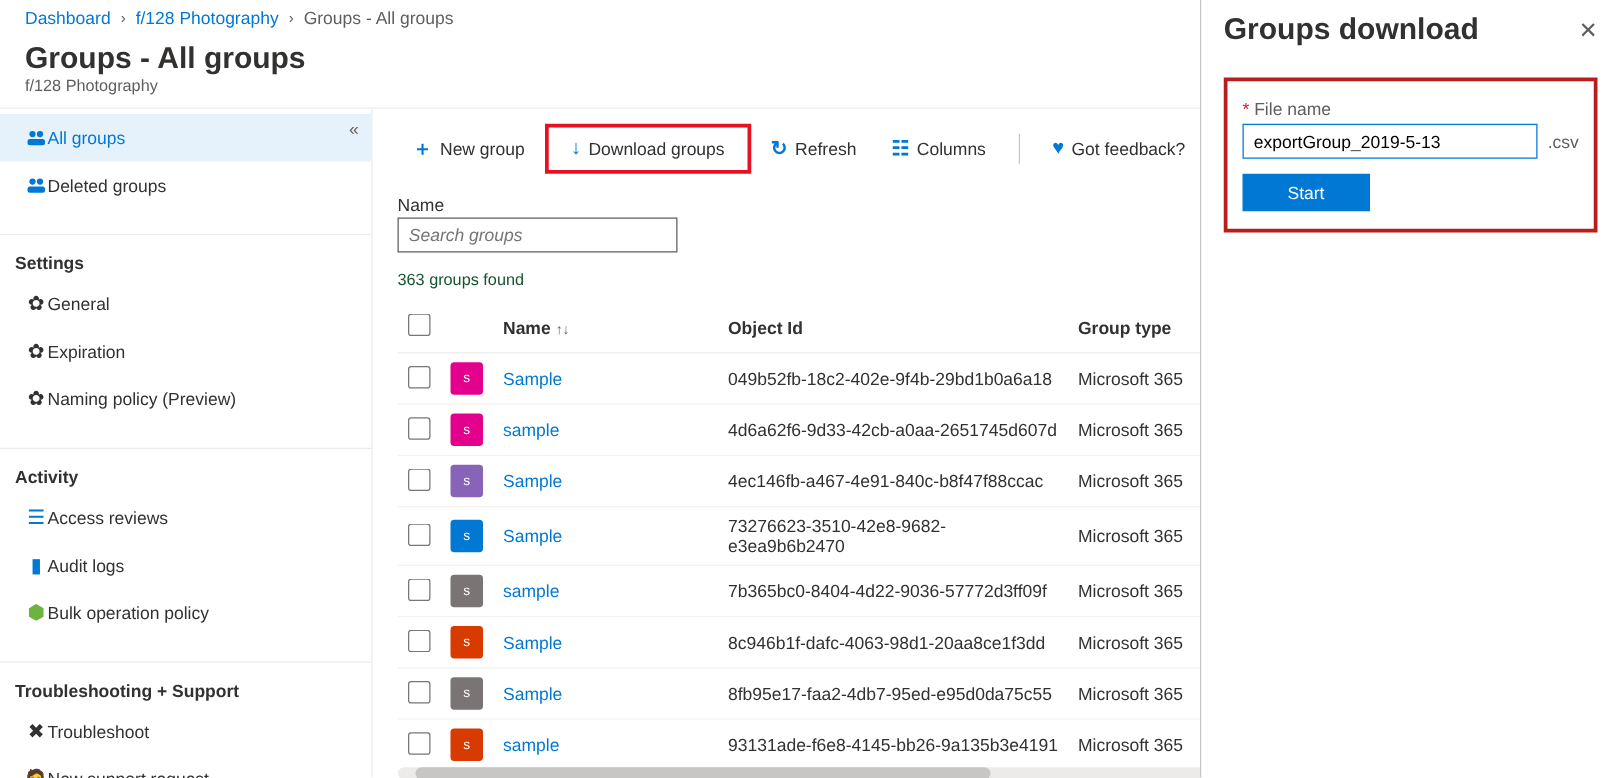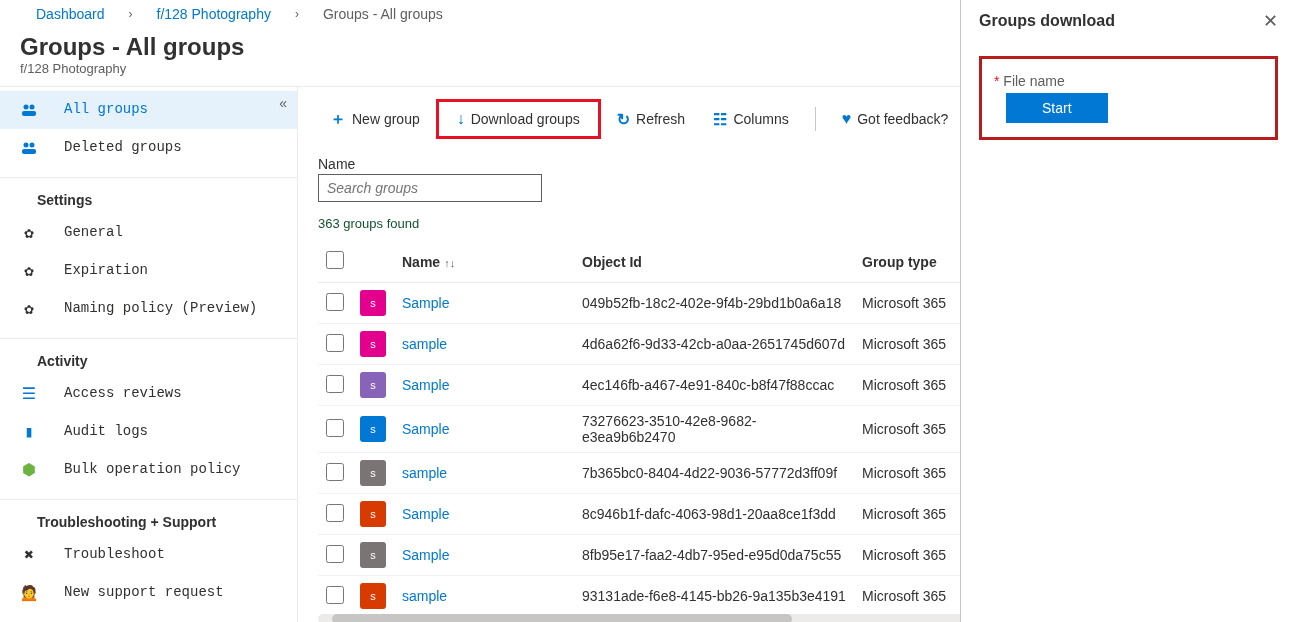--- a/index.html
+++ b/index.html
@@ -1,39 +1,39 @@
 <!DOCTYPE html>
 <html><head>
 <meta charset="utf-8">
 <style>
 * { box-sizing: border-box; margin: 0; padding: 0; }
 body { font-family: "Segoe UI", Arial, sans-serif; font-size: 14px; color: #323130; background: #fff; width: 1296px; height: 622px; overflow: hidden; }
 
 
-.breadcrumb { padding: 6px 36px; font-size: 14px; display: flex; align-items: center; gap: 24px; border-bottom: 1px solid transparent; }
+.breadcrumb { padding: 6px 20px; font-size: 14px; display: flex; align-items: center; gap: 8px; border-bottom: 1px solid transparent; }
 .breadcrumb a { color: #0078d4; text-decoration: none; }
 .breadcrumb .sep { color: #605e5c; font-size: 12px; }
 .breadcrumb .current { color: #605e5c; }
 
 
 .page-header { padding: 4px 20px 10px; }
 .page-header h1 { font-size: 24px; font-weight: 600; }
 .page-header .sub { font-size: 13px; color: #605e5c; }
 
 
 .layout { display: flex; height: calc(100% - 82px); border-top: 1px solid #edebe9; }
 
 
 .sidebar { width: 298px; border-right: 1px solid #edebe9; padding-top: 4px; position: relative; overflow-y: auto; }
 .collapse-btn { position: absolute; top: 8px; right: 10px; font-size: 14px; color: #605e5c; cursor: pointer; }
-.nav-item { display: flex; gap: 26px; padding: 10px 20px; cursor: pointer; font-family: Liberation Mono, monospace; }
+.nav-item { display: flex; align-items: center; gap: 0; padding: 10px 20px; cursor: pointer; }
 .nav-item.active { background: #e5f1fb; color: #0078d4; }
 .nav-item .icon { width: 18px; height: 18px; display: flex; align-items: center; justify-content: center; font-size: 16px; }
 .nav-item.active .icon { color: #0078d4; }
-.nav-section-title { font-size: 14px; font-weight: 600; padding: 14px 37px 6px; border-top: 1px solid #edebe9; margin-top: 10px; }
+.nav-section-title { font-size: 14px; font-weight: 600; padding: 14px 12px 6px; border-top: 1px solid #edebe9; margin-top: 20px; }
 .nav-section-title:first-of-type { border-top: none; }
 
 
 .main { flex: 1; overflow: hidden; display: flex; flex-direction: column; }
 .toolbar { display: flex; align-items: center; gap: 4px; padding: 12px 20px; border-bottom: 1px solid transparent; }
 .tb-btn { display: flex; align-items: center; gap: 6px; padding: 6px 12px; cursor: pointer; color: #323130; border-radius: 2px; }
 .tb-btn .ic { color: #0078d4; font-size: 16px; font-weight: bold; }
 .tb-divider { width: 1px; height: 24px; background: #c8c6c4; margin: 0 10px; }
 .highlight-box { border: 3px solid #e81123; padding: 2px 6px; }
 
@@ -53,29 +53,29 @@
 .avatar { width: 26px; height: 26px; display: inline-flex; align-items: center; justify-content: center; color: #fff; font-size: 11px; border-radius: 3px; vertical-align: middle; }
 .name-link { color: #0078d4; cursor: pointer; }
 .sort-ic { font-size: 11px; color: #605e5c; margin-left: 4px; }
 
 .hscroll { position: absolute; bottom: 2px; left: 20px; right: 20px; height: 10px; background: #edebe9; border-radius: 6px; }
 .hscroll .thumb { position: absolute; left: 14px; top: 0; height: 10px; width: 460px; background: #c8c6c4; border-radius: 6px; }
 
 
 .panel { position: absolute; right: 0; top: 0; bottom: 0; width: 336px; background: #fff; border-left: 1px solid #c8c6c4; padding: 10px 18px; z-index: 10; }
 .panel-header { display: flex; justify-content: space-between; align-items: center; }
-.panel-header h2 { font-size: 16px; font-weight: 600; }
+.panel-header h2 { font-size: 24px; font-weight: 600; }
 .panel-header .close { font-size: 18px; cursor: pointer; color: #605e5c; }
 .form-box { border: 3px solid #b91c1c; padding: 14px 12px 14px; margin-top: 24px; }
 .req { color: #e81123; }
 .field-label { font-size: 14px; color: #605e5c; margin-bottom: 4px; }
 .field-row { display: flex; align-items: center; gap: 8px; margin-bottom: 12px; }
 .field-row input { flex: 1; padding: 5px 8px; border: 1px solid #0078d4; font-size: 14px; }
 .ext { font-size: 14px; color: #605e5c; }
-.btn-primary { background: #0078d4; color: #fff; border: none; padding: 7px 36px; font-size: 14px; cursor: pointer; margin-left: 12px; }
+.btn-primary { background: #0078d4; color: #fff; border: none; padding: 7px 36px; font-size: 14px; cursor: pointer; }
 
 
 .svg-ic { width: 16px; height: 16px; fill: currentColor; }
 </style>
 </head>
 <body>
 
 <div class="breadcrumb">
   <a href="#">Dashboard</a>
   <span class="sep">›</span>
@@ -275,15 +275,19 @@
 <div class="panel">
   <div class="panel-header">
     <h2>Groups download</h2>
     <span class="close">✕</span>
   </div>
   <div class="form-box">
     <div class="field-label">
       <span class="req">*</span>
       <span>File name</span>
     </div>
+    <div class="field-row">
+      <input type="text" value="exportGroup_2019-5-13" style="">
+      <span class="ext">.csv</span>
+    </div>
     <button class="btn-primary">Start</button>
   </div>
 </div>
 
 </body></html>

